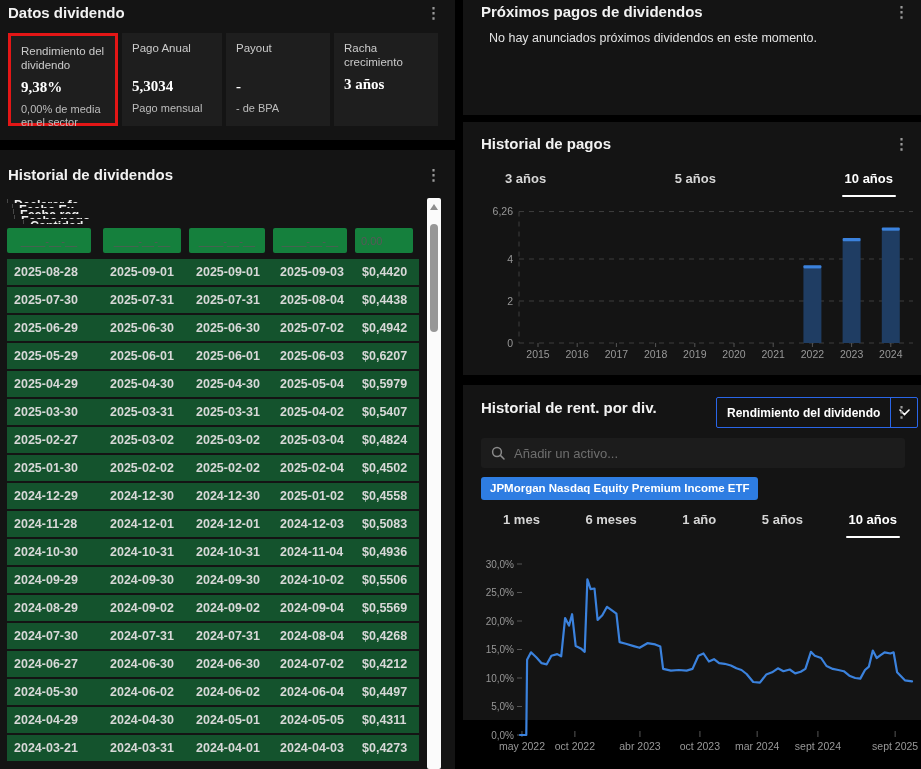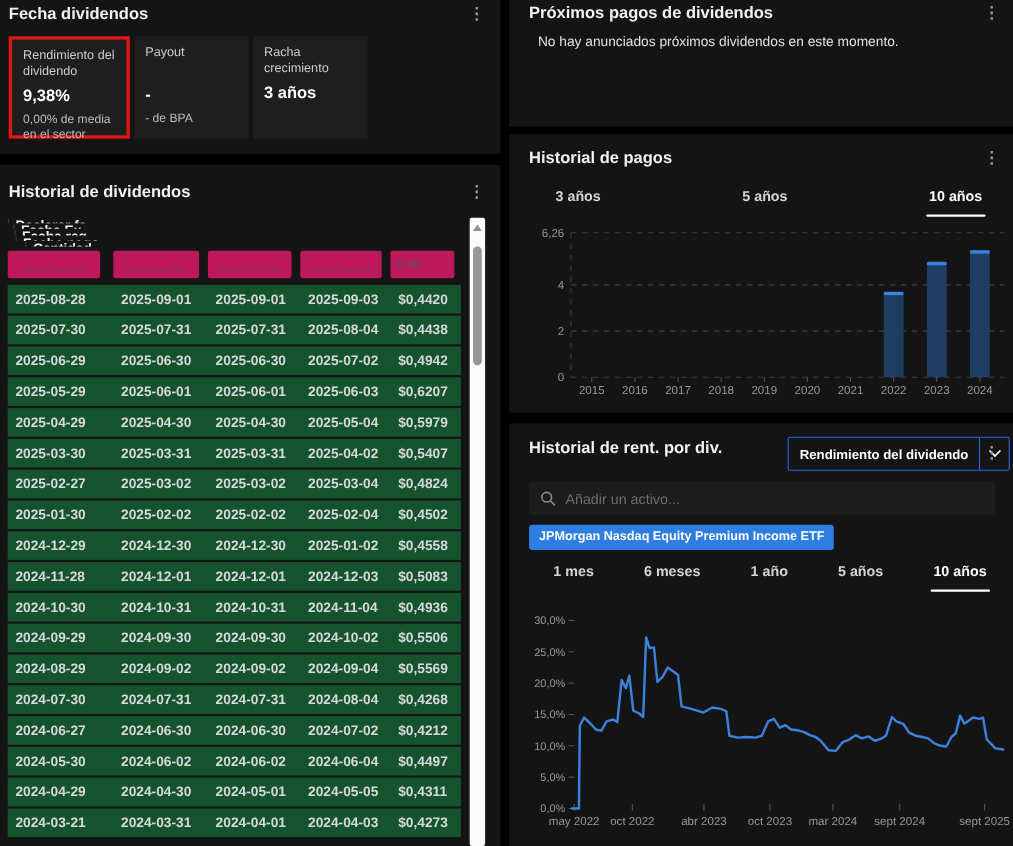--- a/index.html
+++ b/index.html
@@ -11,29 +11,29 @@
   }
   .panel { position:absolute; background:#141414; }
   .panel-title { position:absolute; font-size:15px; font-weight:bold; color:#f2f2f2; white-space:nowrap; }
   .kebab { position:absolute; color:#9a9a9a; font-size:15px; font-weight:bold; line-height:14px; cursor:pointer; }
 
   
   .cards { position:absolute; left:8px; top:33px; display:flex; gap:4px; }
   .card { background:#1e1e1e; height:93px; padding:9px 10px; }
   .card.hl { border:3px solid #e31616; }
   .card .lbl { font-size:11.5px; color:#cbcbcb; line-height:1.2; }
-  .card .val { font-size:15px; font-weight:bold; color:#fff; margin-top:6px; }
+  .card .val { font-size:15px; font-weight:bold; color:#fff; margin-top:6px;font-family:Liberation Serif, serif; }
   .card .sub { font-size:11px; color:#bdbdbd; line-height:1.25; margin-top:7px; }
 
   
   .t-header { position:absolute; left:7px; top:48px; display:flex; height:26px; align-items:center;flex-direction:column; }
   .t-hcell { position:relative; font-size:12.5px; font-weight:bold; color:#f0f0f0; padding-left:7px; cursor:pointer; white-space:nowrap; overflow:hidden; }
   .t-hcell::before { content:''; position:absolute; left:0; top:1px; width:1px; height:15px; background:#474747; }
   .t-filter { position:absolute; left:7px; top:78px; display:flex; height:26px; }
-  .t-filter input { background:#be185d; border:none; outline:none; border-radius:2px; height:25px; color:#cfcfcf; font-size:11px; font-family:inherit; padding:0 6px; }
+  .t-filter input { background:#15803d; border:none; outline:none; border-radius:2px; height:25px; color:#cfcfcf; font-size:11px; font-family:inherit; padding:0 6px; }
   .t-filter input::placeholder { color:#585858; }
   .t-body { position:absolute; left:7px; top:109px; }
   .t-row { display:flex; height:26px; background:#14532d; margin-bottom:2px; align-items:center; }
   .t-cell { font-size:12.5px; font-weight:bold; color:#d8d8d8; padding-left:7px; white-space:nowrap; overflow:hidden; }
   .c0 { width:96px; } .c1 { width:86px; } .c2 { width:84px; } .c3 { width:82px; } .c4 { width:64px; }
 
   .scrollbar { position:absolute; left:427px; top:48px; width:14px; height:571px; background:#fbfbfb; border-radius:2px; }
   .scroll-arrow { position:absolute; left:3px; top:6px; width:0; height:0; border-left:4px solid transparent; border-right:4px solid transparent; border-bottom:6px solid #8f8f8f; }
   .scroll-thumb { position:absolute; left:3px; top:26px; width:8px; height:108px; background:#979797; border-radius:4px; cursor:grab; }
 
@@ -56,27 +56,32 @@
 
   .chart { position:absolute; }
   svg text { font-family:"Liberation Sans", sans-serif; }
 </style>
 </head>
 <body>
 
 <div class="page">
 
   <div class="panel" style="left:0;top:0;width:455px;height:140px;">
-    <div class="panel-title" style="left:8px;top:4px;">Fecha dividendos</div>
+    <div class="panel-title" style="left:8px;top:4px;">Datos dividendo</div>
     <div class="kebab" style="right:14px;top:6px;">⋮</div>
     <div class="cards">
       <div class="card hl" style="width:110px;">
         <div class="lbl">Rendimiento del dividendo</div>
         <div class="val">9,38%</div>
         <div class="sub">0,00% de media en el sector</div>
+      </div>
+      <div class="card" style="width:100px;">
+        <div class="lbl">Pago Anual</div>
+        <div class="val" style="margin-top:22px;">5,3034</div>
+        <div class="sub">Pago mensual</div>
       </div>
       <div class="card" style="width:104px;">
         <div class="lbl">Payout</div>
         <div class="val" style="margin-top:22px;">-</div>
         <div class="sub">- de BPA</div>
       </div>
       <div class="card" style="width:104px;">
         <div class="lbl">Racha crecimiento</div>
         <div class="val">3 años</div>
       </div>
@@ -284,21 +289,21 @@
           <text x="388.6" y="152" text-anchor="middle" font-size="10.5" fill="#989898">2023</text>
           <rect x="379.6" y="35" width="18" height="102" fill="#1f3d63"></rect>
           <rect x="379.6" y="32" width="18" height="3.2" fill="#3b82dd" rx="1"></rect>
           <line x1="427.8" y1="137" x2="427.8" y2="141" stroke="#555"></line>
           <text x="427.8" y="152" text-anchor="middle" font-size="10.5" fill="#989898">2024</text>
           <rect x="418.8" y="24.5" width="18" height="112.5" fill="#1f3d63"></rect>
           <rect x="418.8" y="21.5" width="18" height="3.2" fill="#3b82dd" rx="1"></rect>
         </svg></div>
   </div>
 
-  <div class="panel" style="left:463px;top:385px;width:458px;height:384px;">
+  <div class="panel" style="left:463px;top:385px;width:458px;height:335px;">
     <div class="panel-title" style="left:18px;top:14px;">Historial de rent. por div.</div>
     <div class="dropdown" style="left:253px;top:12px;">
       <div class="dd-label">Rendimiento del dividendo</div>
       <div class="dd-arrow">
         <svg width="11" height="7" viewBox="0 0 11 7">
             <path d="M1 1 L5.5 5.5 L10 1" stroke="#ffffff" stroke-width="1.6" fill="none" stroke-linecap="round"></path>
           </svg>
       </div>
     </div>
     <div class="kebab" style="right:12px;top:20px;">⋮</div>

